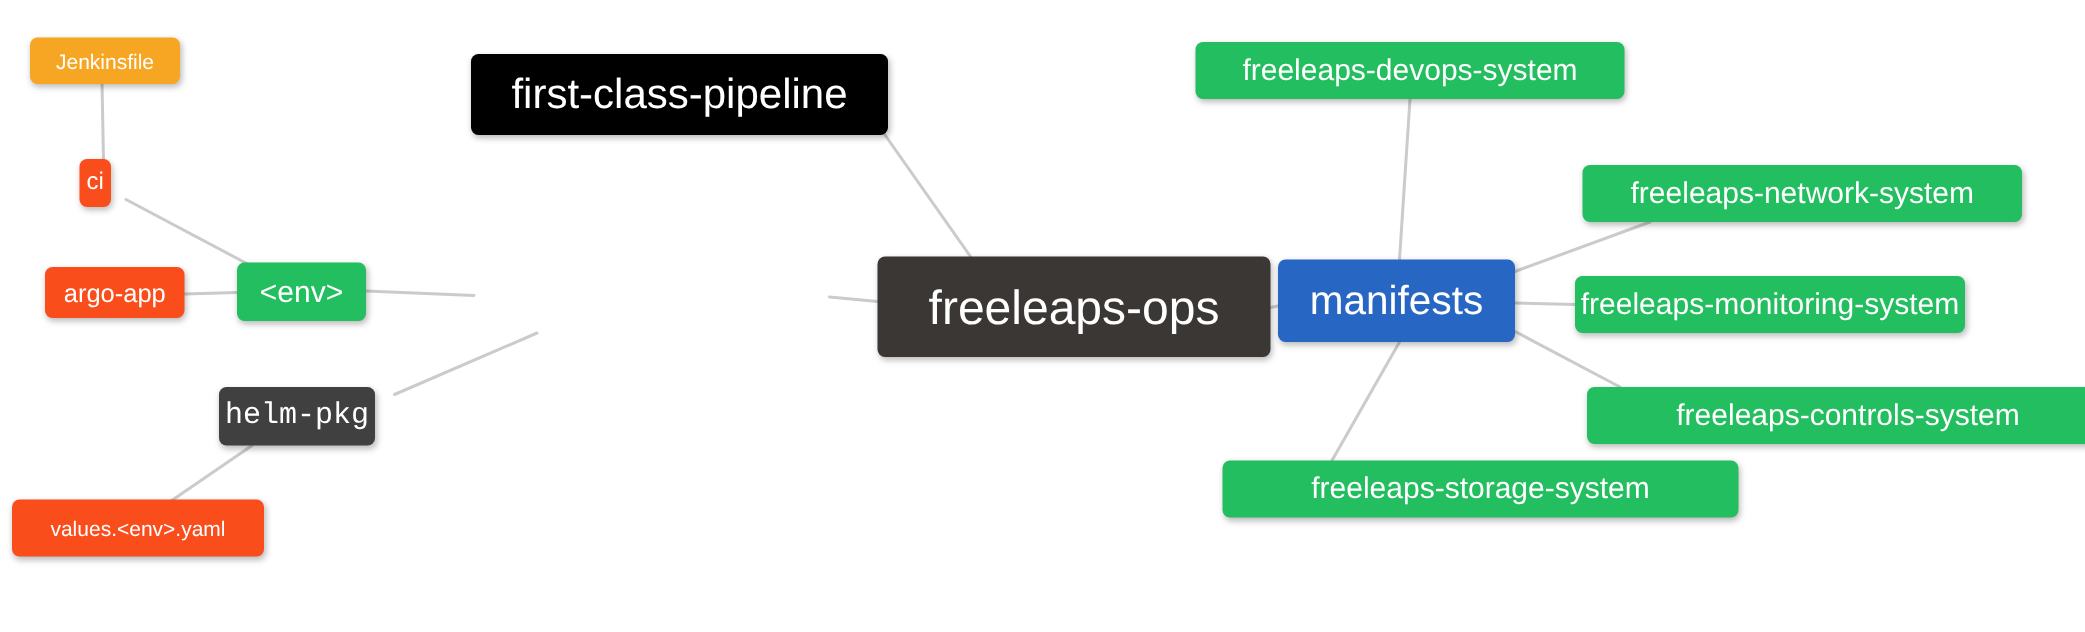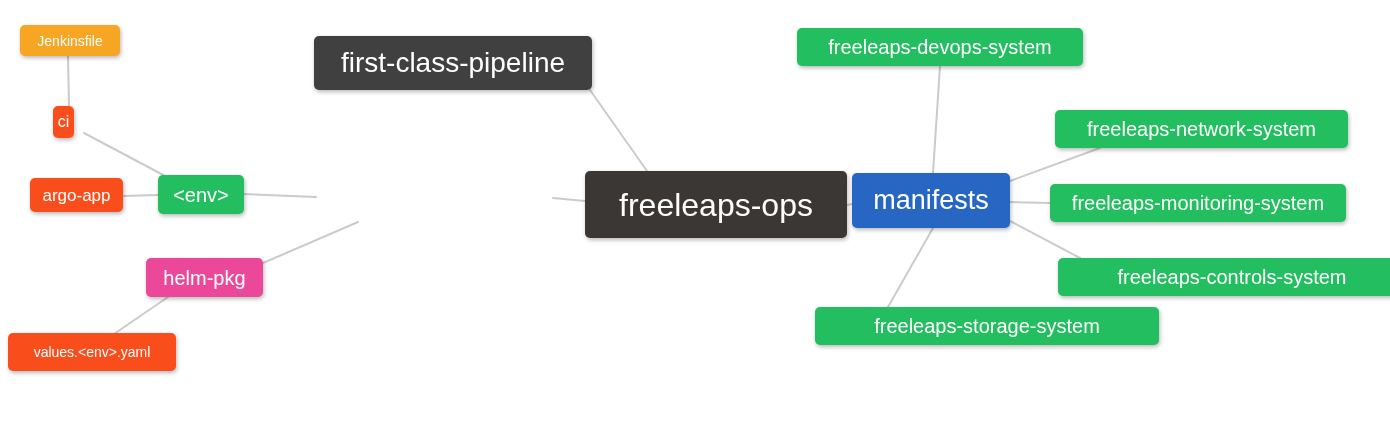--- a/index.html
+++ b/index.html
@@ -54,23 +54,23 @@
       <line x1="1010" y1="181" x2="1100" y2="148" stroke="#cbcbcb" stroke-width="2" stroke-linecap="round"></line>
       <line x1="1010" y1="202" x2="1050" y2="203" stroke="#cbcbcb" stroke-width="2" stroke-linecap="round"></line>
       <line x1="1010" y1="221" x2="1080" y2="258" stroke="#cbcbcb" stroke-width="2" stroke-linecap="round"></line>
       <line x1="933" y1="228" x2="888" y2="307" stroke="#cbcbcb" stroke-width="2" stroke-linecap="round"></line>
     </svg>
 
 <div class="node" style="left: 20px; top: 25px; width: 100px; height: 31px; font-size: 14px; background: rgb(246, 166, 35);">Jenkinsfile</div>
     <div class="node" style="left: 53px; top: 106px; width: 21px; height: 32px; font-size: 16px; background: rgb(250, 77, 28);">ci</div>
     <div class="node" style="left: 30px; top: 178px; width: 93px; height: 34px; font-size: 17px; background: rgb(250, 77, 28);">argo-app</div>
     <div class="node" style="left: 158px; top: 175px; width: 86px; height: 39px; font-size: 20px; background: rgb(35, 190, 95);">&lt;env&gt;</div>
-    <div class="node" style="left: 146px; top: 258px; width: 117px; height: 39px; font-size: 20px; background: #ec4899;">helm-pkg</div>
+    <div class="node" style="left: 146px; top: 258px; width: 104px; height: 39px; font-size: 20px; background: #404040; font-family: Liberation Mono, monospace;">helm-pkg</div>
     <div class="node" style="left: 8px; top: 333px; width: 168px; height: 38px; font-size: 14px; background: rgb(250, 77, 28);">values.&lt;env&gt;.yaml</div>
-    <div class="node" style="left: 314px; top: 36px; width: 278px; height: 54px; font-size: 28px; background: #404040;">first-class-pipeline</div>
+    <div class="node" style="left: 314px; top: 36px; width: 278px; height: 54px; font-size: 28px; background: #000000;">first-class-pipeline</div>
     <div class="node" style="left: 585px; top: 171px; width: 262px; height: 67px; font-size: 32px; background: rgb(59, 55, 52);">freeleaps-ops</div>
     <div class="node" style="left: 852px; top: 173px; width: 158px; height: 55px; font-size: 27px; background: rgb(40, 102, 196);">manifests</div>
     <div class="node" style="left: 1055px; top: 110px; width: 293px; height: 38px; font-size: 20px; background: rgb(35, 190, 95);">freeleaps-network-system</div>
     <div class="node" style="left: 797px; top: 28px; width: 286px; height: 38px; font-size: 20px; background: rgb(35, 190, 95);">freeleaps-devops-system</div>
-    <div class="node" style="left: 1050px; top: 184px; width: 296px; height: 38px; font-size: 20px; background: rgb(35, 190, 95);">freeleaps-monitoring-system</div>
+    <div class="node" style="left: 1050px; top: 184px; width: 260px; height: 38px; font-size: 20px; background: rgb(35, 190, 95);">freeleaps-monitoring-system</div>
     <div class="node" style="left: 1058px; top: 258px; width: 348px; height: 38px; font-size: 20px; background: rgb(35, 190, 95);">freeleaps-controls-system</div>
     <div class="node" style="left: 815px; top: 307px; width: 344px; height: 38px; font-size: 20px; background: rgb(35, 190, 95);">freeleaps-storage-system</div>
   </div>
 
 </body></html>

